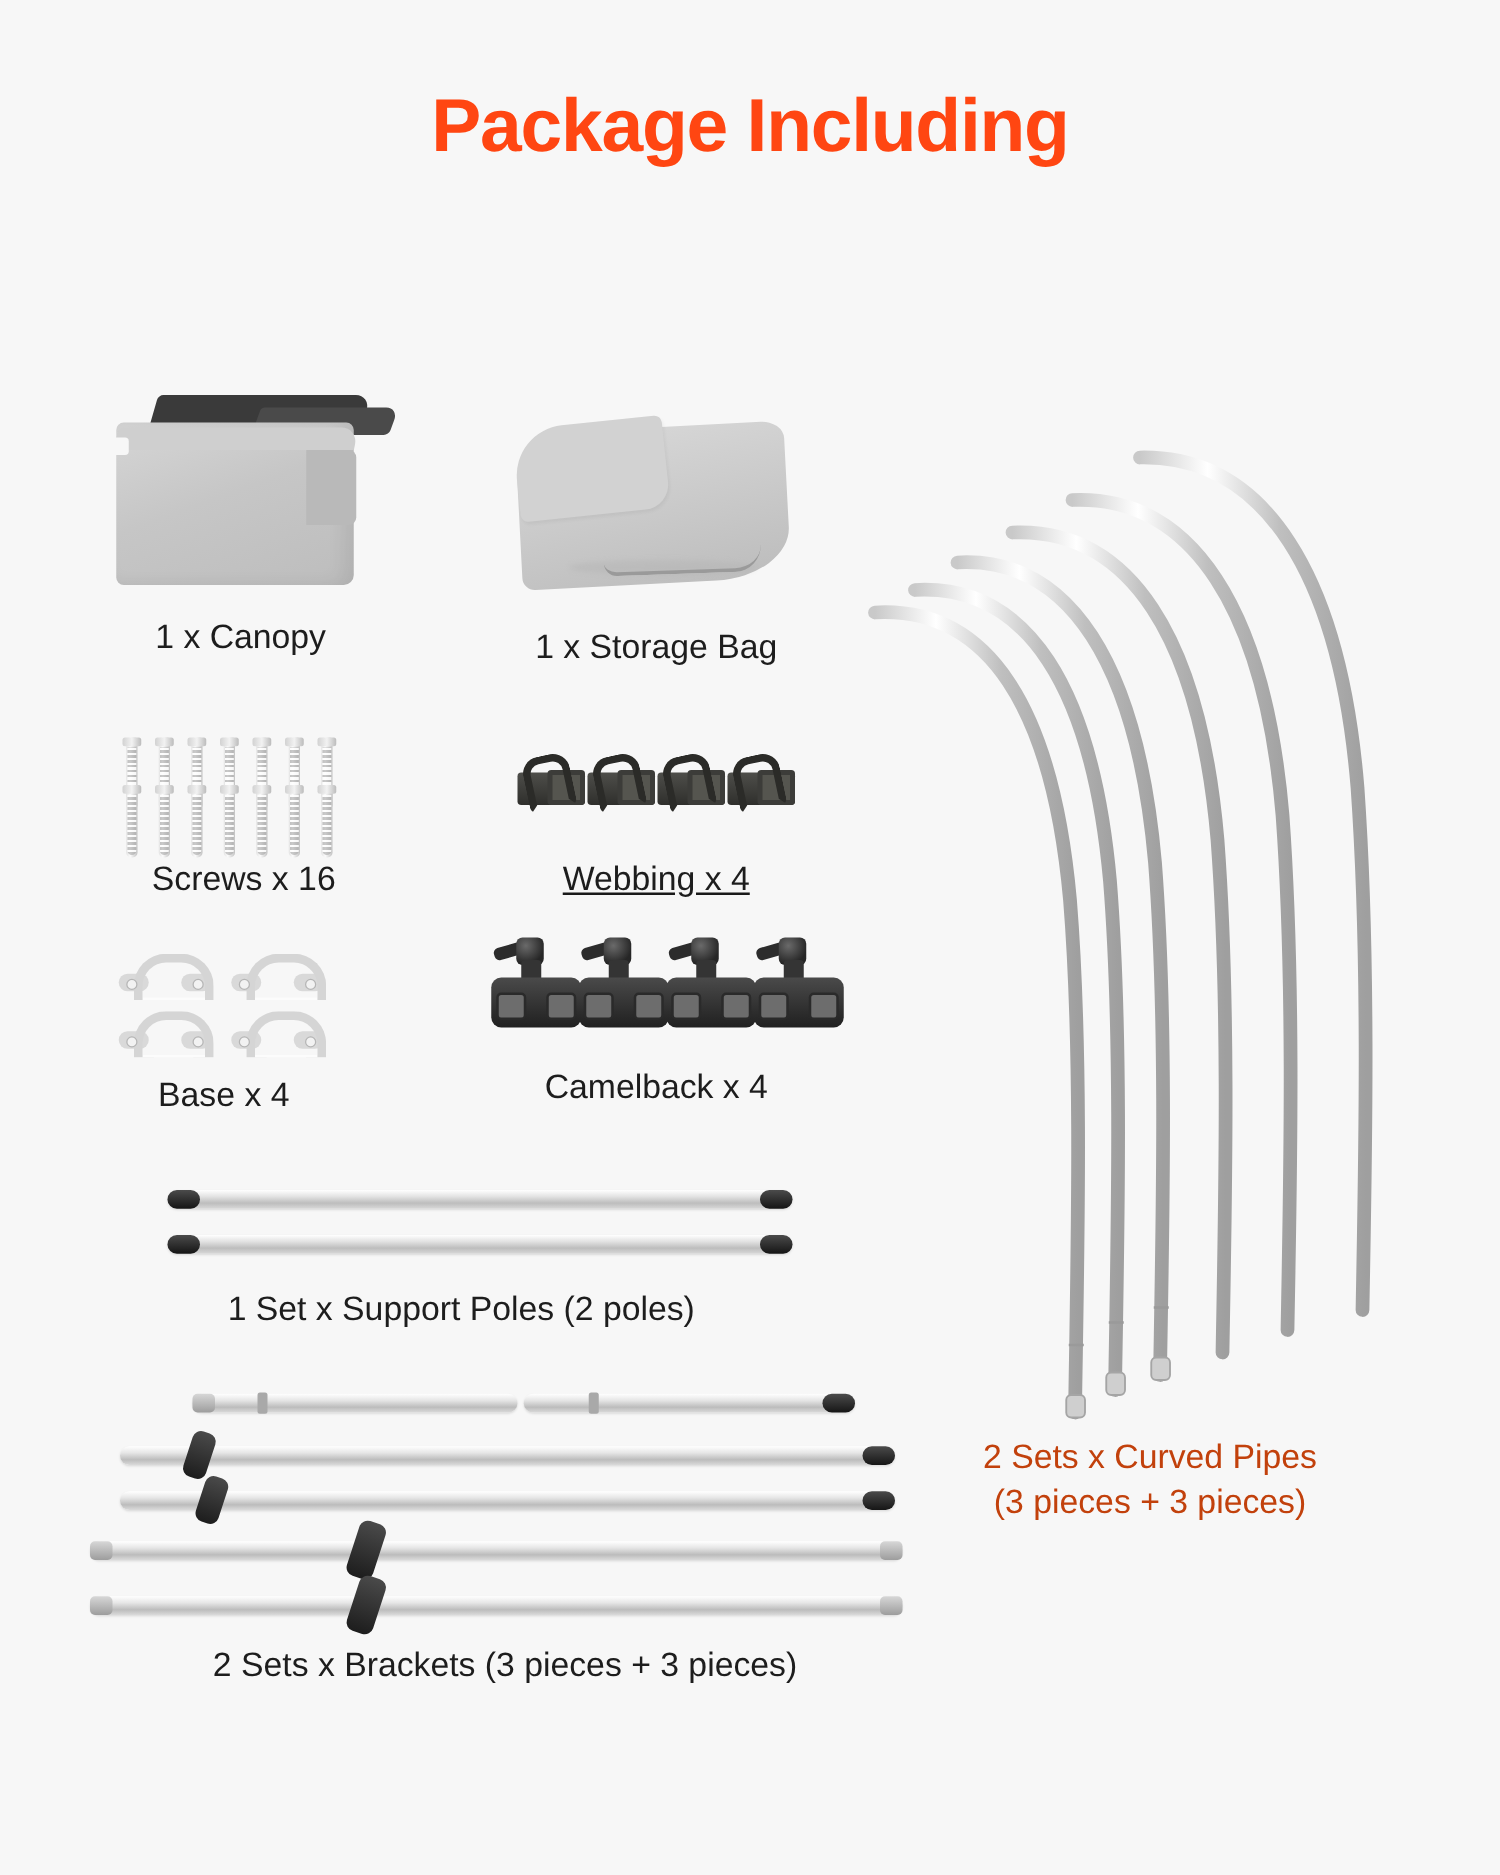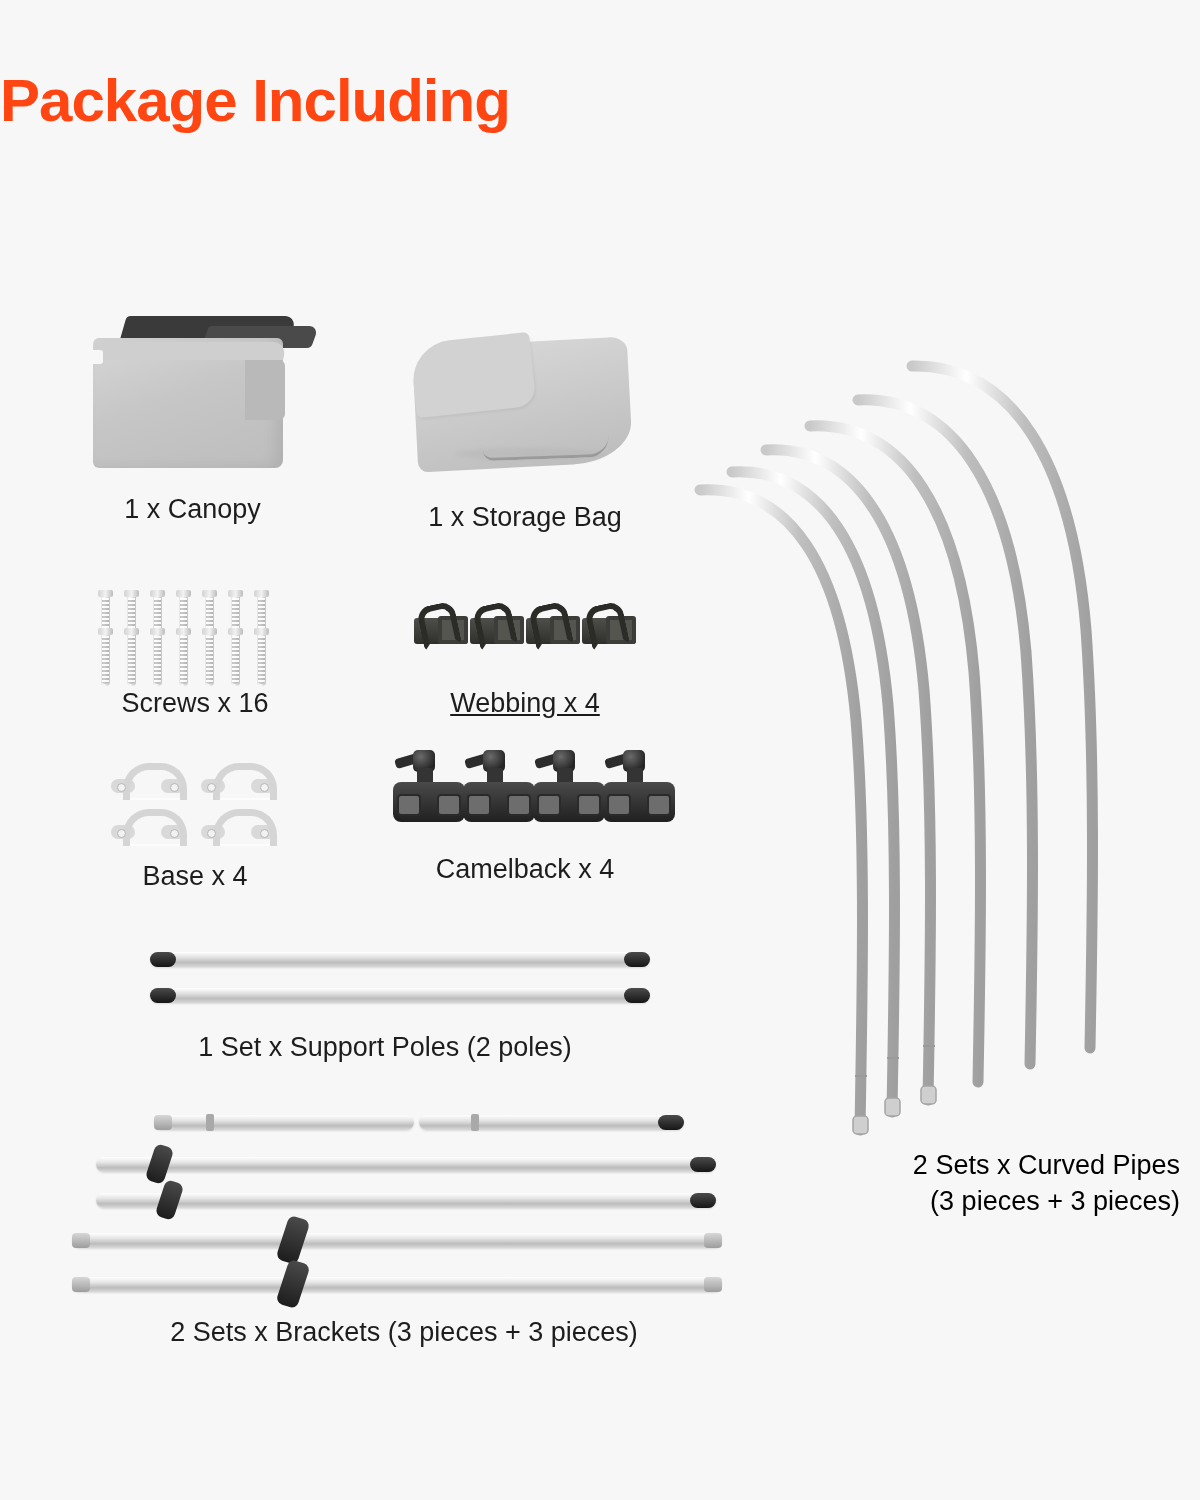--- a/index.html
+++ b/index.html
@@ -18,20 +18,21 @@
   .page {
     position: absolute;
     inset: 0;
     background: #f7f7f7;
   }
   .title {
     position: absolute;
     top: 66px;
     left: 0;
     width: 1200px;
+    text-align: center;
     font-size: 60px;
     font-weight: bold;
     letter-spacing: -1px;
     color: #ff4612;
   }
 
   
   .item {
     position: absolute;
   }
@@ -344,23 +345,23 @@
     top: 300px;
     width: 520px;
     height: 880px;
   }
   .pipes svg { display: block; }
   .pipes-caption {
     position: absolute;
     left: 660px;
     top: 1148px;
     width: 520px;
-    text-align: right;
+    text-align: center;
     font-size: 27px;
-    color: #000000;
+    color: #c2410c;
     line-height: 1.32;
     white-space: pre-line;
   }
 </style>
 </head>
 <body style="background: rgb(247, 247, 247);">
 
 <div class="page">
 
   <div class="title" style="color: rgb(255, 70, 18);">Package Including</div>
@@ -426,21 +427,21 @@
       </div>
       <div class="web" style="left:182px;">
         <div class="strap"></div>
           <div class="buckle"></div>
           <div class="hook"></div>
       </div>
     </div>
     <div class="caption">Webbing x 4</div>
   </div>
 
-  <div class="item" style="left:95px; top:755px; width:200px;">
+  <div class="item" style="left:79px; top:755px; width:200px;">
     <div class="art base-art">
       <div class="base" style="left:16px; top:8px;">
         <div class="earL"></div>
           <div class="earR"></div>
           <div class="arch"></div>
         <div class="holeL"></div>
           <div class="holeR"></div>
       </div>
       <div class="base" style="left:106px; top:8px;">
         <div class="earL"></div>
@@ -498,21 +499,21 @@
           <div class="knob"></div>
           <div class="neck"></div>
         <div class="body"></div>
           <div class="slotL"></div>
           <div class="slotR"></div>
       </div>
     </div>
     <div class="caption">Camelback x 4</div>
   </div>
 
-  <div class="item" style="left:120px; top:940px; width:530px;">
+  <div class="item" style="left:104px; top:940px; width:530px;">
     <div class="art poles-art">
       <div class="pole" style="left:30px; top:12px; width:500px;">
         <div class="capL"></div>
           <div class="capR"></div>
       </div>
       <div class="pole" style="left:30px; top:48px; width:500px;">
         <div class="capL"></div>
           <div class="capR"></div>
       </div>
     </div>

